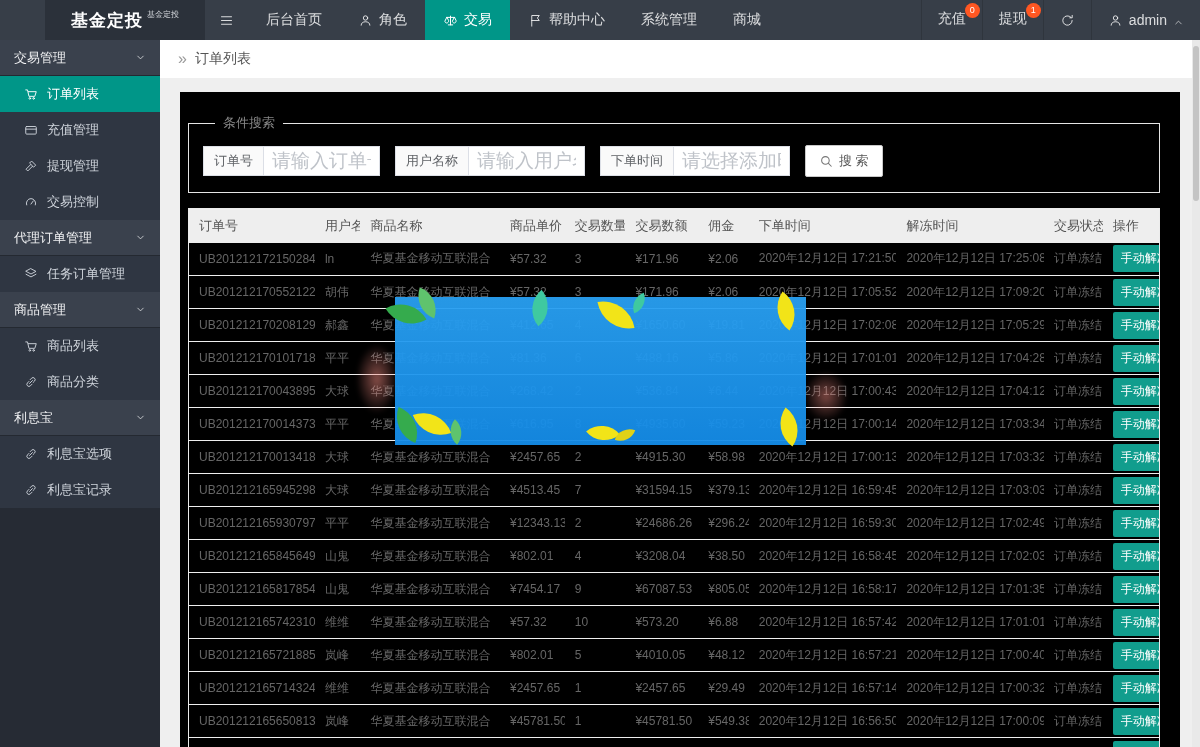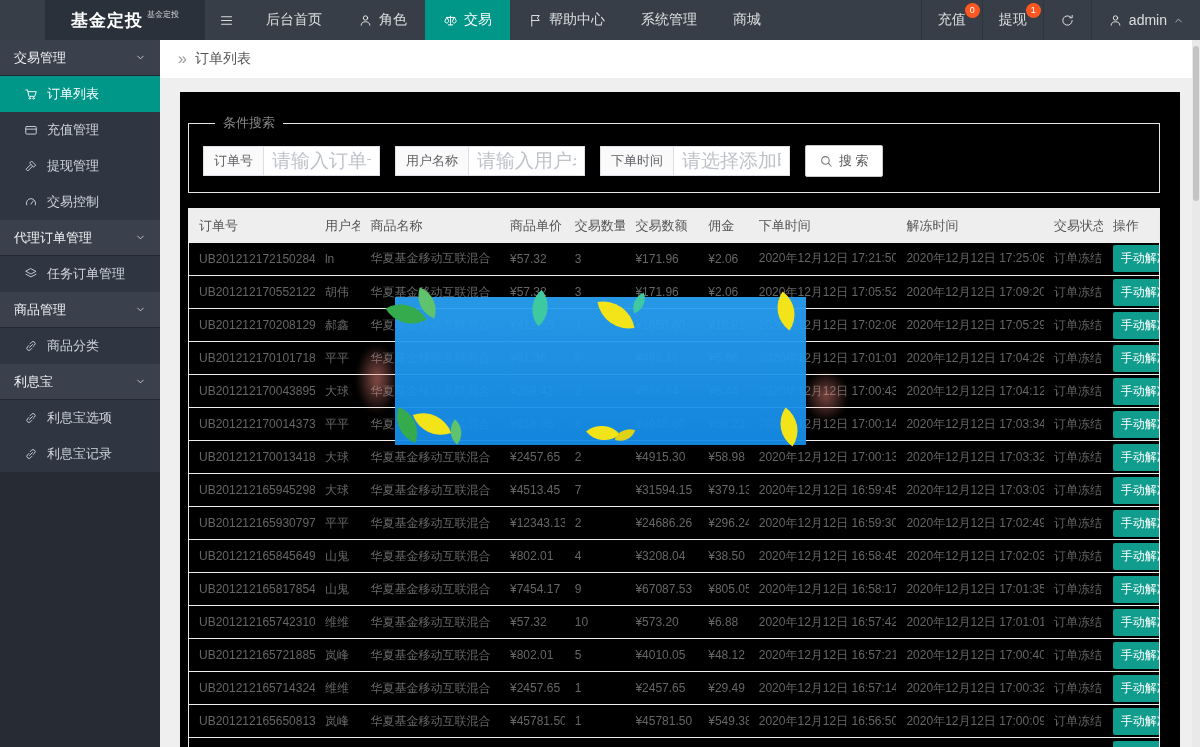--- a/index.html
+++ b/index.html
@@ -9,21 +9,21 @@
   
   .topbar { position:absolute; left:0; top:0; width:1200px; height:40px; background:#373e48; display:flex; align-items:stretch; z-index:10; }
   .logo { width:160px; background:#2b313a; color:#fff; display:flex; align-items:center; justify-content:center;margin-left:45px; }
   .logo-main { font-size:17px; font-weight:bold; letter-spacing:1px; }
   .logo-sup { font-size:8px; color:#d8dbe0; margin-left:4px; transform:translateY(-6px); }
   .nav-left { display:flex; align-items:stretch; flex:1; }
   .nav-item { display:flex; align-items:center; gap:6px; padding:0 18px; color:rgba(255,255,255,.82); font-size:14px; cursor:pointer; position:relative; }
   .nav-item.toggle { padding:0 14px; }
   .nav-item.active { background:#009688; color:#fff; }
   .nav-right { display:flex; align-items:stretch; }
-  .nav-right .nav-item { border-left:1px solid rgba(0,0,0,.14); padding:4px 16px; }
+  .nav-right .nav-item { border-left:1px solid rgba(0,0,0,.14); padding:12px 16px;align-items:flex-end; }
   .badge { position:absolute; top:3px; right:2px; min-width:15px; height:15px; border-radius:8px; background:#ff5722; color:#fff; font-size:9px; line-height:15px; text-align:center; padding:0 3px; }
   .ic { width:15px; height:15px; }
   .ic.small { width:11px; height:11px; }
 
   
   .sidebar { position:absolute; left:0; top:40px; width:160px; height:707px; background:#262b34; z-index:9; }
   .side-row { height:36px; display:flex; align-items:center; font-size:13px; cursor:pointer; }
   .side-group { background:#3a414d; color:#f0f1f3; padding:0 14px; justify-content:space-between; border-bottom:1px solid #242931; }
   .side-item { background:#2f3642; color:#cfd4db; padding:0 12px 0 24px; gap:9px; }
   .side-item.active { background:#009688; color:#fff; }
@@ -183,20 +183,28 @@
         <path d="M12 3l8.5 4.5L12 12 3.5 7.5z"></path>
         <path d="M3.5 12.5L12 17l8.5-4.5"></path>
       </svg>
       <span>任务订单管理</span>
     </div>
     <div class="side-row side-group">
       <span>商品管理</span>
       <svg class="ic small" viewBox="0 0 24 24" fill="none" stroke="currentColor" stroke-width="1.6" stroke-linecap="round" stroke-linejoin="round">
         <path d="M6 9l6 6 6-6"></path>
       </svg>
+    </div>
+    <div class="side-row side-item">
+      <svg class="ic " viewBox="0 0 24 24" fill="none" stroke="currentColor" stroke-width="1.6" stroke-linecap="round" stroke-linejoin="round">
+        <path d="M3 5h3l2.5 11h10L21 8H7.5"></path>
+        <circle cx="10" cy="19.5" r="1.4"></circle>
+        <circle cx="16.5" cy="19.5" r="1.4"></circle>
+      </svg>
+      <span>商品列表</span>
     </div>
     <div class="side-row side-item">
       <svg class="ic " viewBox="0 0 24 24" fill="none" stroke="currentColor" stroke-width="1.6" stroke-linecap="round" stroke-linejoin="round">
         <path d="M9.5 14.5l5-5"></path>
         <path d="M8.5 11L6 13.5a3.5 3.5 0 0 0 5 5l2.5-2.5M10.5 8L13 5.5a3.5 3.5 0 0 1 5 5L15.5 13"></path>
       </svg>
       <span>商品分类</span>
     </div>
     <div class="side-row side-group">
       <span>利息宝</span>

